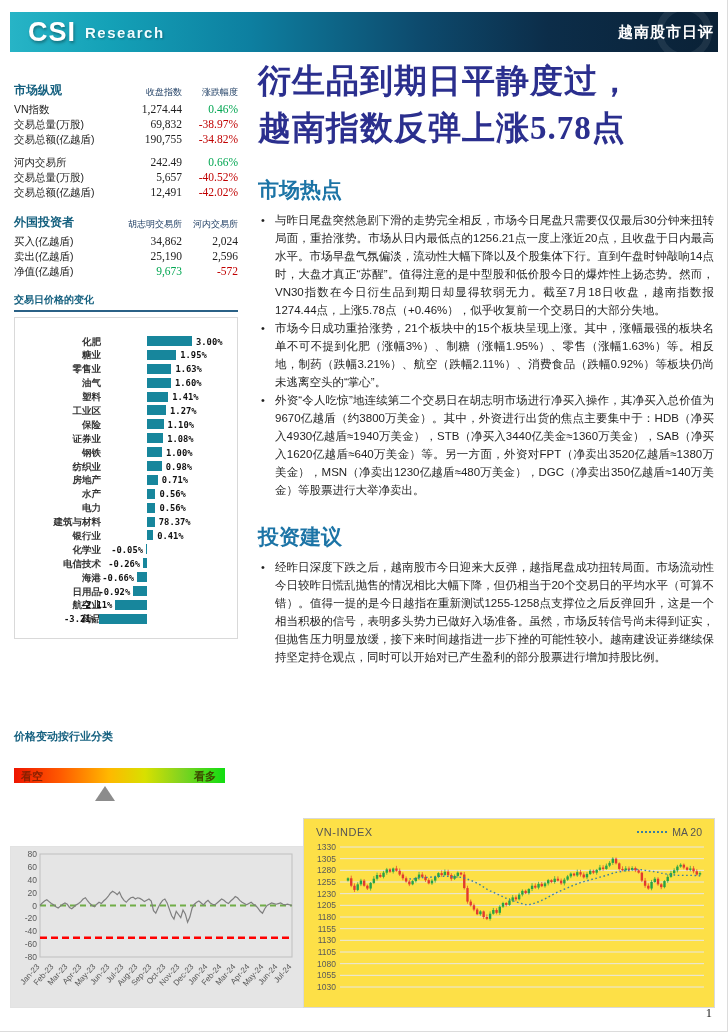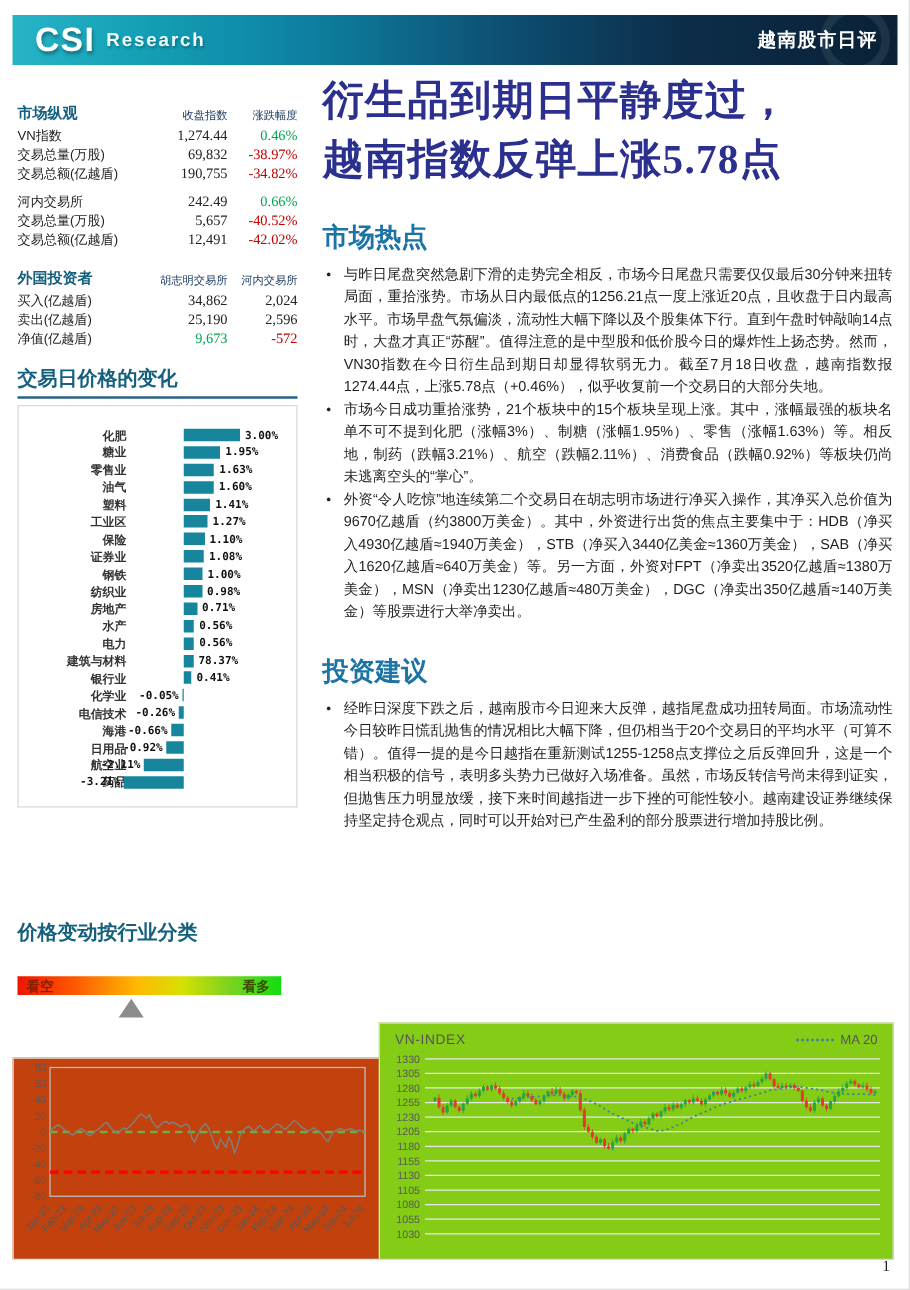--- a/index.html
+++ b/index.html
@@ -8,72 +8,72 @@
           box-shadow: inset -1px -1px 0 #dcdcdc; }
 
   
   .header-bar { position:absolute; left:10px; top:12px; width:708px; height:40px;
     background:linear-gradient(90deg,#27b4c6 0%,#14a1b7 14%,#0d7fa0 34%,#0d4a6d 58%,#0c2d49 76%,#0a2136 100%);
     display:flex; align-items:center; overflow:hidden; }
   .logo-main { font-size:27px; font-weight:bold; color:#fff; margin-left:18px; letter-spacing:1px;
     text-shadow:1px 2px 3px rgba(0,0,0,0.35); }
   .logo-sub { font-size:15px; font-weight:bold; color:#eefcff; margin-left:9px; letter-spacing:1.5px;
     text-shadow:1px 1px 2px rgba(0,0,0,0.3); }
-  .doc-title { margin-left:auto; margin-right:16px; font-size:15px; font-weight:bold; color:#fff; letter-spacing:1px; }
+  .doc-title { margin-left:auto; margin-right:4px; font-size:15px; font-weight:bold; color:#fff; letter-spacing:1px; }
   .emblem { position:absolute; right:6px; top:-8px; width:56px; height:56px; border-radius:50%;
     border:7px solid rgba(255,255,255,0.08); }
 
   
   .left-col { position:absolute; left:14px; top:82px; width:224px; }
   .report-date { font-size:17px; font-weight:bold; color:#1d5a78; margin-bottom:24px; }
 
   .sec-title { font-weight:bold; color:#15607f; font-size:12px; }
   .stable { margin-bottom:14px; }
   .thead { display:flex; align-items:flex-end; margin-bottom:3px; }
   .thead .hc { font-size:9px; color:#17375e; }
   .c-label { flex:0 0 96px; }
   .c-v1 { flex:0 0 72px; text-align:right; }
   .c-v2 { flex:1 1 auto; text-align:right; }
   .trow { display:flex; height:15px; line-height:15px; font-size:10.5px; color:#222; }
   .num { font-family:"Liberation Serif", serif; font-size:11.5px; }
   .pos { color:#00a651; }
   .neg { color:#c00000; }
   .rowgap { height:8px; }
 
-  .chart-heading { font-weight:bold; color:#15607f; font-size:16px; margin-top:10px;
+  .chart-heading { font-weight:bold; color:#15607f; font-size:10px; margin-top:10px;
     border-bottom:2px solid #2a6186; padding-bottom:3px; }
   .sector-box { margin-top:5px; border:1px solid #d9d9d9; padding:16px 2px 12px 2px;font-weight:bold; }
   .sector-row { position:relative; height:13.9px; width:216px; }
   .sector-cat { position:absolute; left:0; top:1.5px; width:84px; text-align:right; font-size:9.5px; color:#333; white-space:nowrap; }
   .sector-bar { position:absolute; top:2px; height:10px; }
   .sector-val { position:absolute; top:2.5px; font-family:"DejaVu Sans Mono", monospace; font-size:8.8px; color:#111; white-space:nowrap;text-align:center; }
 
-  .gauge-heading { font-weight:bold; color:#15607f; font-size:16px; margin-top:90px; }
+  .gauge-heading { font-weight:bold; color:#15607f; font-size:11px; margin-top:90px; }
   .gauge-bar { position:relative; margin-top:24px; width:211px; height:15px;
     background:linear-gradient(90deg,#ee1500 0%,#ff5a00 22%,#ffb800 45%,#d8e000 62%,#7ed321 80%,#11dd11 100%); }
   .gauge-label-left { position:absolute; left:7px; top:1px; font-size:11px; font-weight:bold; color:#8b2000; }
   .gauge-label-right { position:absolute; right:9px; top:1px; font-size:11px; font-weight:bold; color:#3c4a00; }
   .gauge-pointer { position:relative; width:0; height:0; margin-top:3px;
     border-left:10px solid transparent; border-right:10px solid transparent; border-bottom:15px solid #8c8c8c; }
 
   .momentum-box { position:absolute; left:10px; top:846px; width:312px; height:162px;
-    border:1px solid #e2e2e2; background:#c2410c; padding:2px 0 0 2px; }
+    border:1px solid #e2e2e2; background:#e5e5e5; padding:2px 0 0 2px; }
 
   
   .right-col { position:absolute; left:258px; top:58px; width:456px; }
   .main-title { font-family:"Liberation Serif", serif; font-size:33px; line-height:47px;
     font-weight:bold; color:#2b2f8e; letter-spacing:1px; }
   .h2 { font-size:21px; font-weight:bold; color:#1c74a6; margin-top:24px; margin-bottom:7px; }
   ul.bullets { list-style:none; }
   ul.bullets li { position:relative; padding-left:17px; font-size:11.5px; line-height:18px;
     color:#1f1f1f; text-align:justify; }
   ul.bullets li::before { content:"•"; position:absolute; left:3px; top:0; font-size:11px; color:#1f1f1f; }
 
   .vn-box { position:absolute; left:303px; top:818px; width:412px; height:190px;
-    border:1px solid #d9d9d9; background:#84cc16; }
+    border:1px solid #d9d9d9; background:#fde047; }
   .vn-head { display:flex; align-items:center; padding:7px 12px 1px 12px; }
   .vn-title { font-size:11px; color:#555; letter-spacing:0.5px; }
   .vn-legend { margin-left:auto; display:flex; align-items:center; gap:5px; font-size:10.5px; color:#555; }
   .legend-dash { width:30px; height:0; border-top:2px dotted #3c7fa0; }
 
   .page-num { position:absolute; right:16px; top:1006px; font-family:"Liberation Serif", serif;
     font-size:12.5px; color:#222; }
 
   svg text { font-family:"Liberation Sans", sans-serif; }
 </style>

